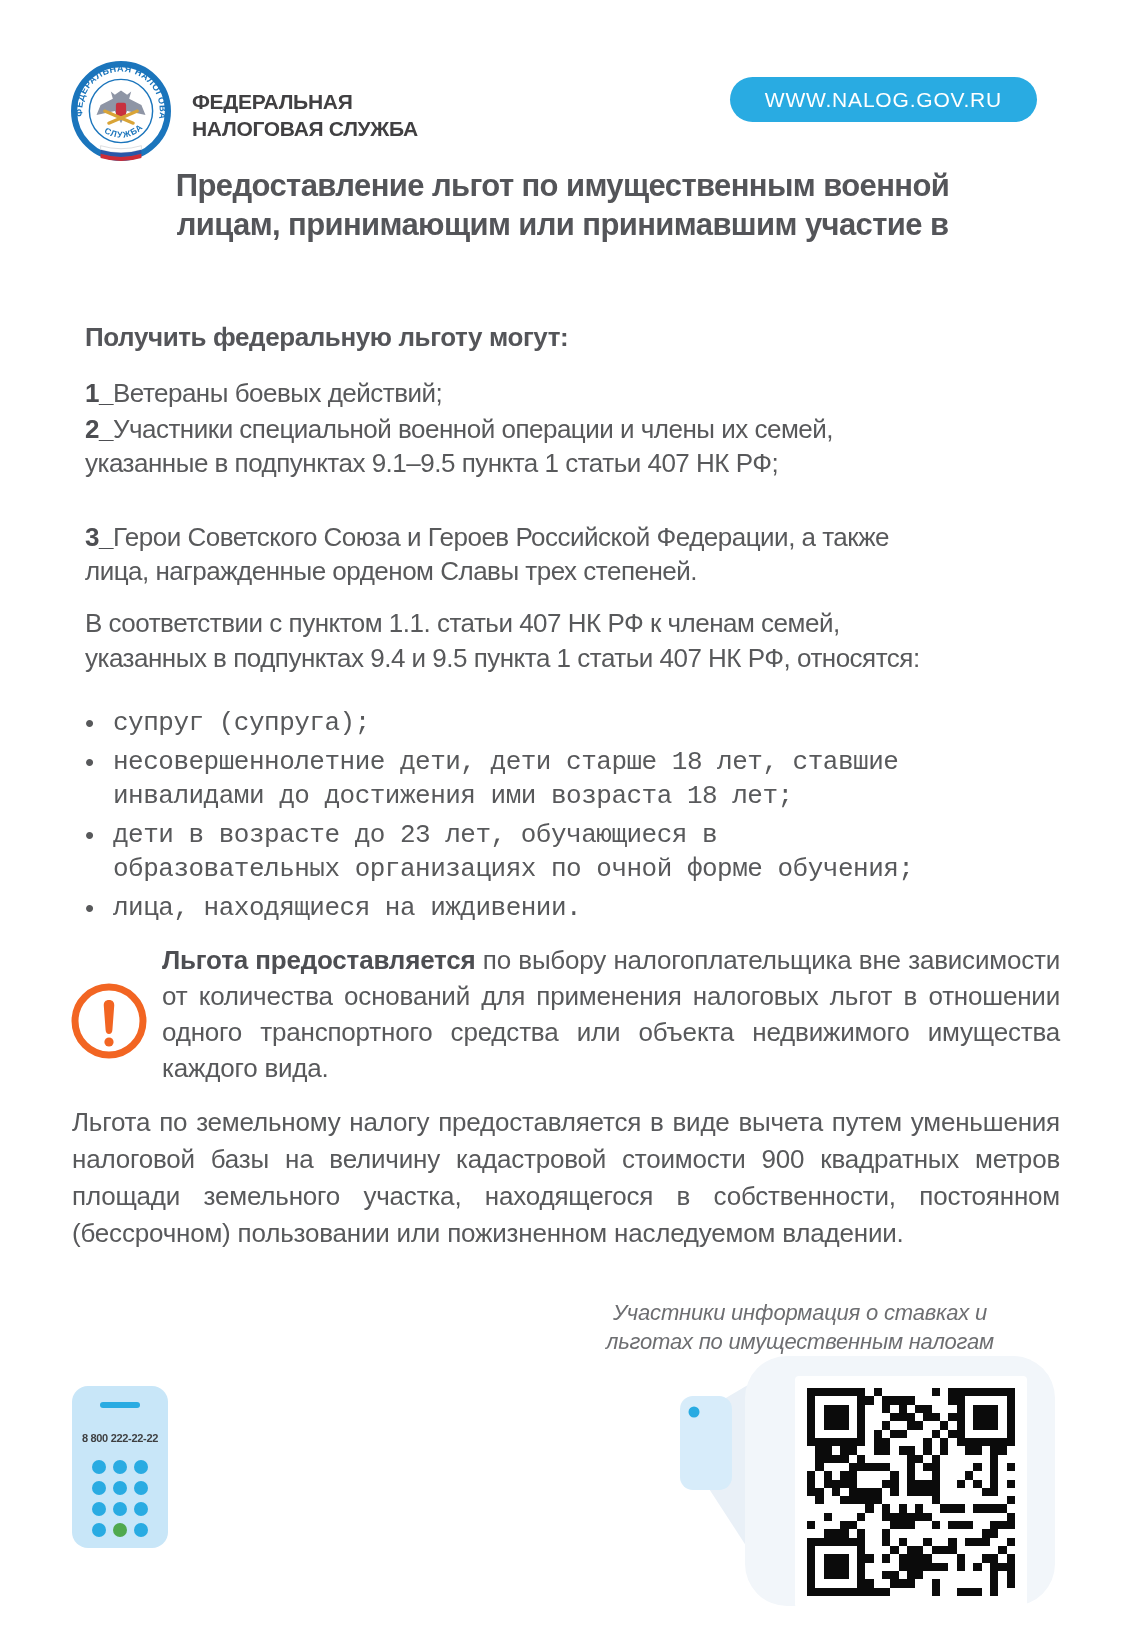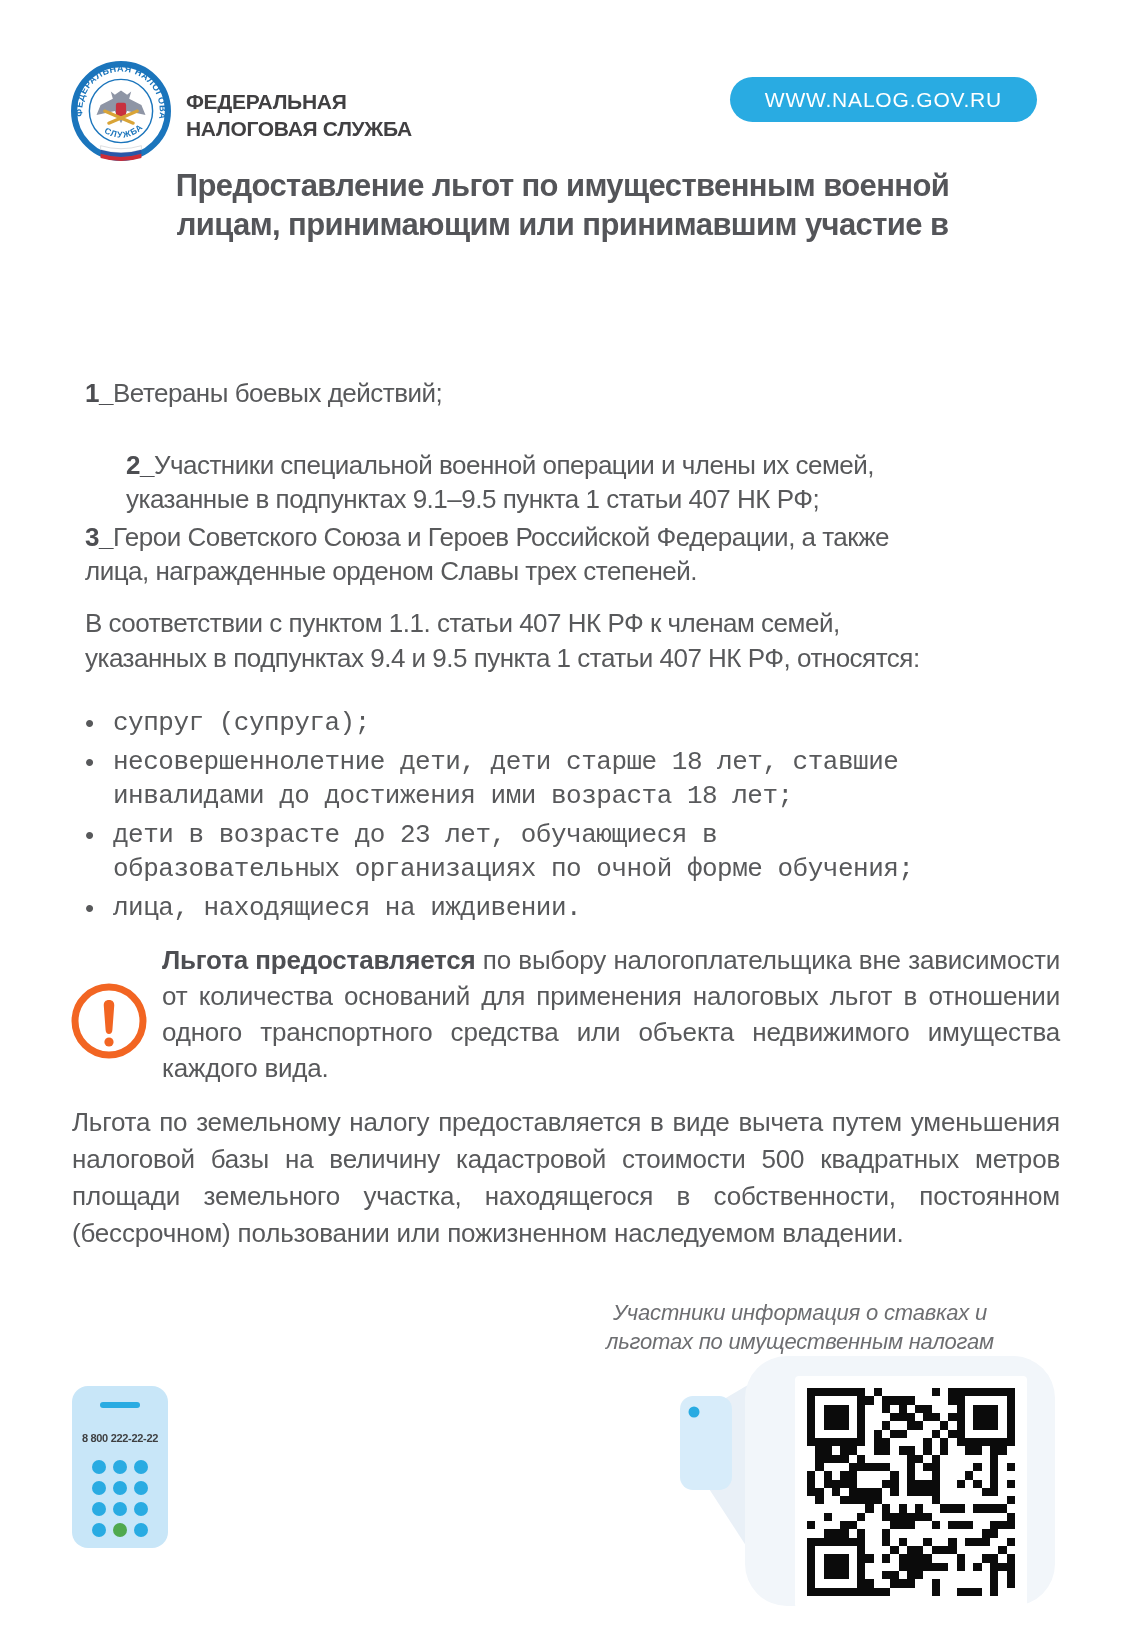--- a/index.html
+++ b/index.html
@@ -9,21 +9,21 @@
     width:1125px; height:1625px;
     background:#ffffff;
     font-family:"Liberation Sans", sans-serif;
     color:#58595B;
     overflow:hidden;
   }
 
   
   .seal { position:absolute; left:70px; top:60px; width:102px; height:102px; }
   .org-name {
-    position:absolute; left:186px; top:88px;
+    position:absolute; left:192px; top:88px;
     font-size:21px; font-weight:bold; color:#414042;
     letter-spacing:-0.3px; line-height:27px; text-transform:uppercase;
   }
   .site-badge {
     position:absolute; right:88px; top:77px;
     height:45px; border-radius:23px;
     display:flex; align-items:center; padding:0 35px;
     color:#ffffff; font-size:21px; letter-spacing:0.8px;
     border:none; cursor:pointer;
   }
@@ -40,21 +40,21 @@
     position:absolute; left:85px; top:322px;
     font-size:26px; font-weight:bold; color:#545559; letter-spacing:-0.4px;
   }
   .elig-item {
     position:absolute; left:85px; width:860px;
     font-size:26px; line-height:34px; letter-spacing:-0.5px;
   }
   .elig-item .num { font-weight:bold; color:#4D4E52; }
   .elig-item .sep { font-weight:bold; color:#4D4E52; }
   #item-1 { top:376px; }
-  #item-2 { top:448px;margin-left:41px; }
+  #item-2 { top:412px; }
   #item-3 { top:520px; }
 
   .family-intro {
     position:absolute; left:85px; top:606px; width:860px;
     font-size:26px; line-height:35px; letter-spacing:-0.5px;
   }
   .bullet-list {
     position:absolute; left:85px; top:706px; width:900px;
     list-style:none;
   }
@@ -167,20 +167,21 @@
     <div>НАЛОГОВАЯ СЛУЖБА</div>
   </div>
 
   <button class="site-badge" style="background:#29ABE2">WWW.NALOG.GOV.RU</button>
 
   <h1 class="page-title">
     <span style="display:block">Предоставление льгот по имущественным военной</span>
     <span style="display:block">лицам, принимающим или принимавшим участие в</span>
   </h1>
 
+  <div class="section-heading">Получить федеральную льготу могут:</div>
 
   <div class="elig-item" id="item-1">
     <span class="num">1</span><span class="sep">_</span><span>Ветераны боевых действий;</span>
   </div>
   <div class="elig-item" id="item-2">
     <span class="num">2</span><span class="sep">_</span><span>Участники специальной военной операции и члены их семей, указанные в подпунктах 9.1–9.5 пункта 1 статьи 407 НК РФ;</span>
   </div>
   <div class="elig-item" id="item-3">
     <span class="num">3</span><span class="sep">_</span><span>Герои Советского Союза и Героев Российской Федерации, а также лица, награжденные орденом Славы трех степеней.</span>
   </div>
@@ -208,21 +209,21 @@
 
   <svg class="warning-icon" viewBox="0 0 82 82">
     <circle cx="41" cy="41" r="34" fill="none" stroke="#F26522" stroke-width="7"></circle>
     <path d="M41,20 C45,20 46.5,22.5 46.2,26 L44.4,50 C44.2,52.5 43,54 41,54 C39,54 37.8,52.5 37.6,50 L35.8,26 C35.5,22.5 37,20 41,20 Z" fill="#F26522"></path>
     <circle cx="41" cy="62" r="4.6" fill="#F26522"></circle>
   </svg>
   <p class="notice-text">
     <span class="lead">Льгота предоставляется</span><span> по выбору налогоплательщика вне зависимости от количества оснований для применения налоговых льгот в отношении одного транспортного средства или объекта недвижимого имущества каждого вида.</span>
   </p>
 
-  <p class="land-par">Льгота по земельному налогу предоставляется в виде вычета путем уменьшения налоговой базы на величину кадастровой стоимости 500 квадратных метров площади земельного участка, находящегося в собственности, постоянном (бессрочном) пользовании или пожизненном наследуемом владении.</p>
+  <p class="land-par">Льгота по земельному налогу предоставляется в виде вычета путем уменьшения налоговой базы на величину кадастровой стоимости 900 квадратных метров площади земельного участка, находящегося в собственности, постоянном (бессрочном) пользовании или пожизненном наследуемом владении.</p>
 
   <div class="qr-caption">Участники информация о ставках и льготах по имущественным налогам</div>
 
   <svg class="qr-scene" viewBox="0 0 400 262">
     <polygon points="42,64 120,18 120,250 42,130" fill="#E9F0F7"></polygon>
     <rect x="85" y="8" width="310" height="250" rx="42" fill="#F2F6FA"></rect>
     <rect x="20" y="48" width="52" height="94" rx="13" fill="#D7ECFA"></rect>
     <circle cx="34" cy="64" r="5.5" fill="#29ABE2"></circle>
   </svg>
   <div class="qr-code" id="qr">

